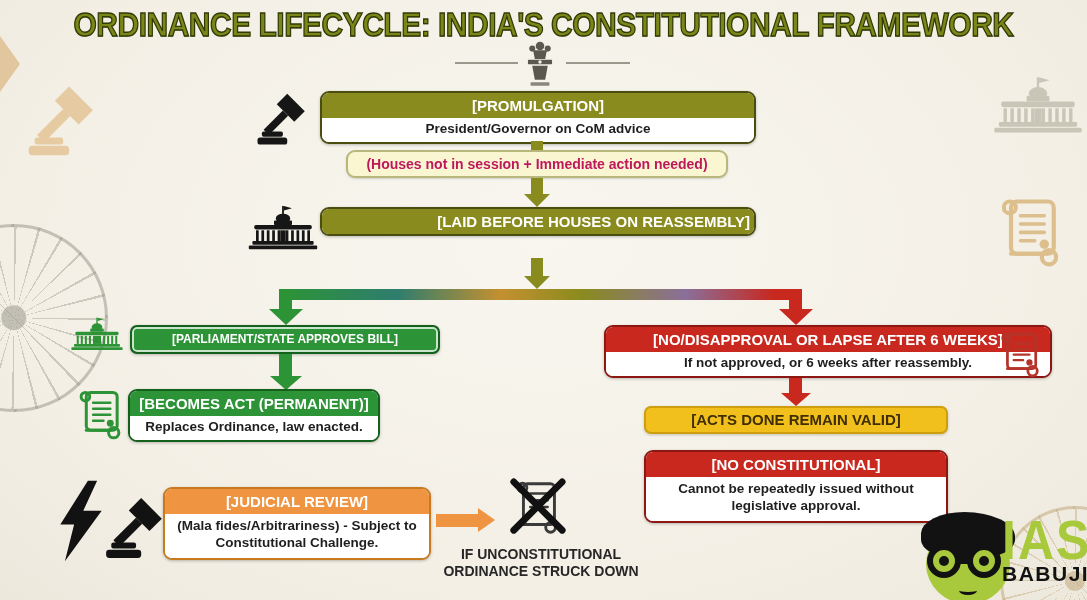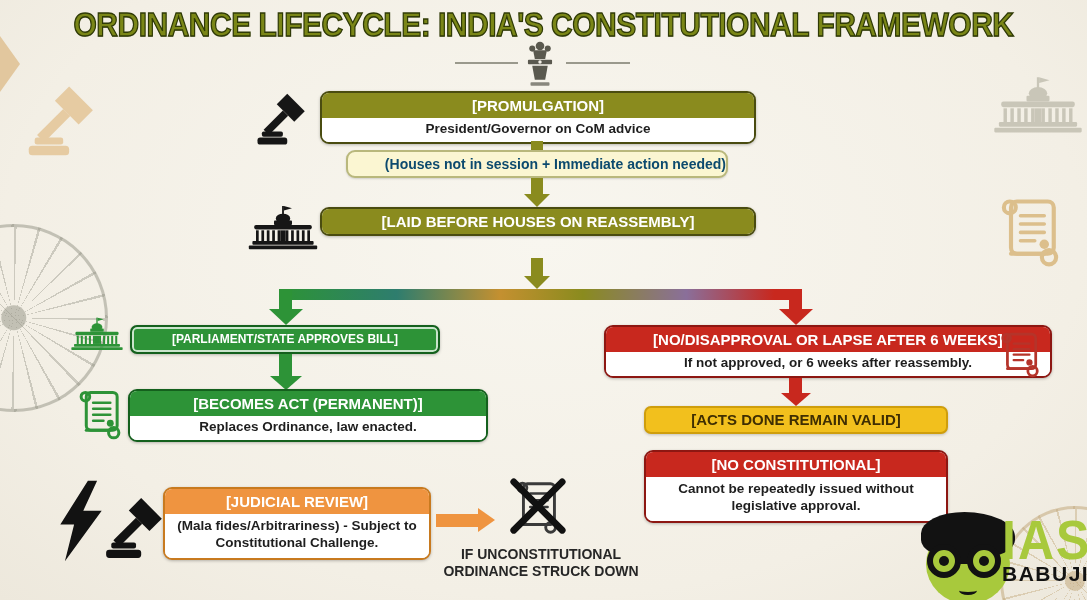--- a/index.html
+++ b/index.html
@@ -35,21 +35,21 @@
     color:#fff; font-weight:800; font-size:12px; text-align:center;
     box-shadow:inset 0 0 0 2px rgba(255,255,255,.75), 0 1px 3px rgba(0,0,0,.25);
   }
   .solo-gold {
     position:absolute; border-radius:7px; background:#f2c01d; border:2px solid #cf9e0c;
     color:#3f2e02; font-weight:800; font-size:15px; text-align:center;
     box-shadow:0 1px 3px rgba(0,0,0,.2);
   }
   .pill {
     position:absolute; border-radius:9px; background:#fbf6d2; border:2px solid #b9b87c;
-    color:#0c4a6e; font-weight:700; font-size:14px; text-align:right;
+    color:#be185d; font-weight:700; font-size:14px; text-align:center;
     box-shadow:0 1px 2px rgba(0,0,0,.15);
   }
   
   .stub { position:absolute; }
   .head-down { position:absolute; width:0; height:0; }
   .head-right{ position:absolute; width:0; height:0; }
   .grad-bar {
     position:absolute; left:283px; top:289px; width:517px; height:11px;
     background:linear-gradient(90deg,#2d9337 0%,#2e7d6e 22%,#c49030 42%,#8a8b1e 58%,#8a6f9a 78%,#c8281e 95%);
   }
@@ -190,21 +190,21 @@
         <rect x="43" y="28" width="3" height="12"></rect>
       <rect x="49" y="28" width="3" height="12"></rect>
         <rect x="55" y="28" width="3" height="12"></rect>
       <rect x="61" y="28" width="3" height="12"></rect>
         <rect x="67" y="28" width="3" height="12"></rect>
       <rect x="37" y="28" width="6" height="12"></rect>
       <rect x="6" y="40" width="68" height="4" rx="1"></rect>
       <rect x="2" y="45" width="76" height="4" rx="1"></rect>
     </svg>
   </div>
-  <div class="node olive" style="left:320px; top:207px; width:436px;">
+  <div class="node olive" style="left:320px; top:207px; width:436px;text-align:right;">
     <div class="hd">[LAID BEFORE HOUSES ON REASSEMBLY]</div>
   </div>
 
   <div class="stub" style="left:531px; top:258px; width:12px; height:19px; background:#8a8b1e;"></div>
   <div class="head-down" style="left:524px; top:276px; border-left:13px solid transparent; border-right:13px solid transparent; border-top:13px solid #8a8b1e;"></div>
 
   <div class="grad-bar"></div>
   <div class="stub" style="left:279px; top:289px; width:13px; height:21px; background:#2d9337;"></div>
   <div class="head-down" style="left:269px; top:309px; border-left:17px solid transparent; border-right:17px solid transparent; border-top:16px solid #2d9337;"></div>
   <div class="stub" style="left:789px; top:289px; width:13px; height:21px; background:#c8281e;"></div>
@@ -240,21 +240,21 @@
   <div class="icon" style="left:76px; top:384px; width:48px; height:58px; color:#2d9337;">
     <svg viewBox="0 0 56 64" fill="none" stroke="currentColor" stroke-width="3.5" stroke-linecap="round">
       <rect x="12" y="8" width="36" height="44" rx="5"></rect>
       <circle cx="11" cy="13" r="5"></circle>
       <path d="M12 52 H40"></path>
         <circle cx="44" cy="55" r="6"></circle>
       <path d="M20 20 H40 M20 27 H40 M20 34 H40 M20 41 H32" stroke-width="3"></path>
       <circle cx="40" cy="44" r="4" fill="currentColor" stroke="none"></circle>
     </svg>
   </div>
-  <div class="node green" style="left:128px; top:389px; width:360px;">
+  <div class="node green" style="left:128px; top:389px; width:252px;">
     <div class="hd">[BECOMES ACT (PERMANENT)]</div>
     <div class="bd">Replaces Ordinance, law enacted.</div>
   </div>
 
   <div class="node redbx" style="left:604px; top:325px; width:448px;">
     <div class="hd">[NO/DISAPPROVAL OR LAPSE AFTER 6 WEEKS]</div>
     <div class="bd">If not approved, or 6 weeks after reassembly.</div>
   </div>
   <div class="icon" style="left:998px; top:327px; width:44px; height:52px; color:#b5342a;">
     <svg viewBox="0 0 56 64" fill="none" stroke="currentColor" stroke-width="3.5" stroke-linecap="round">

